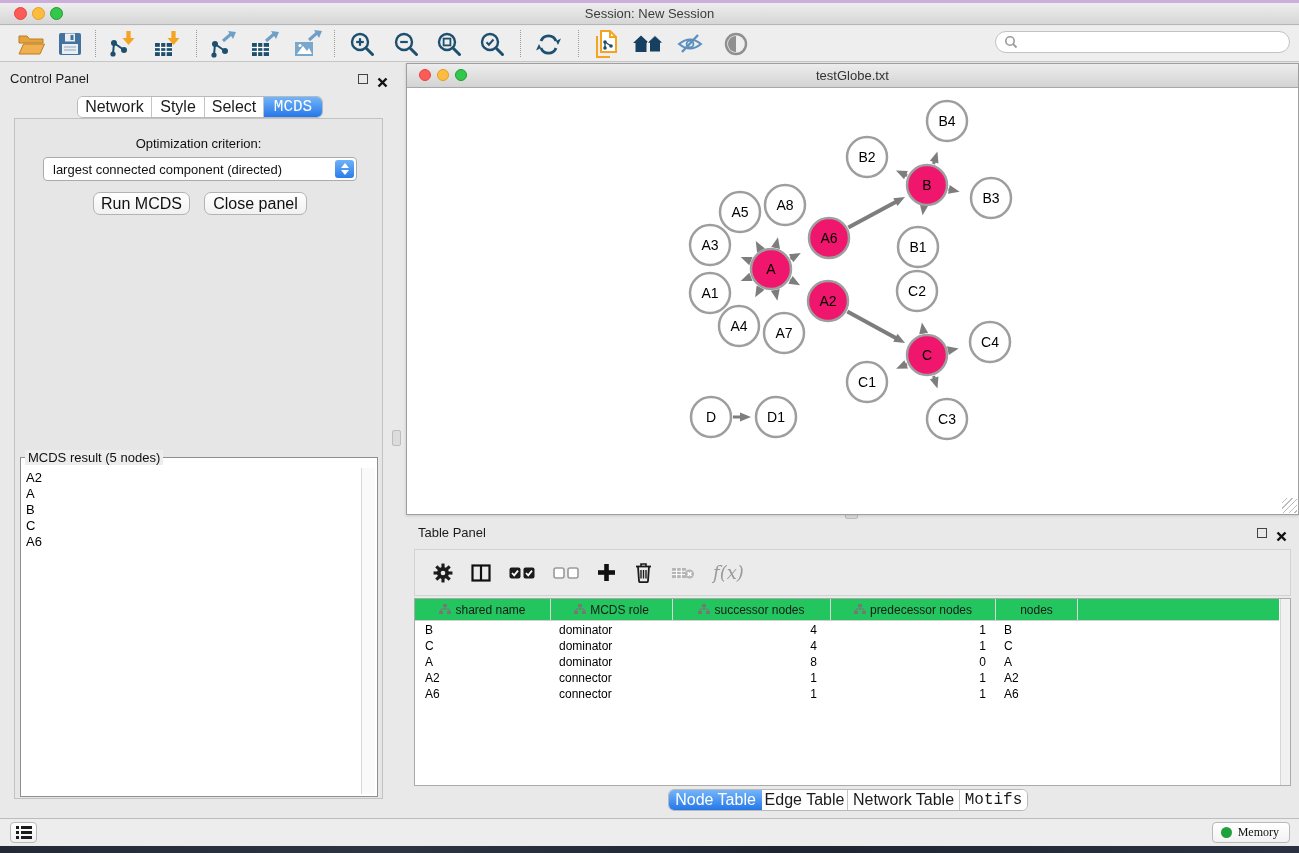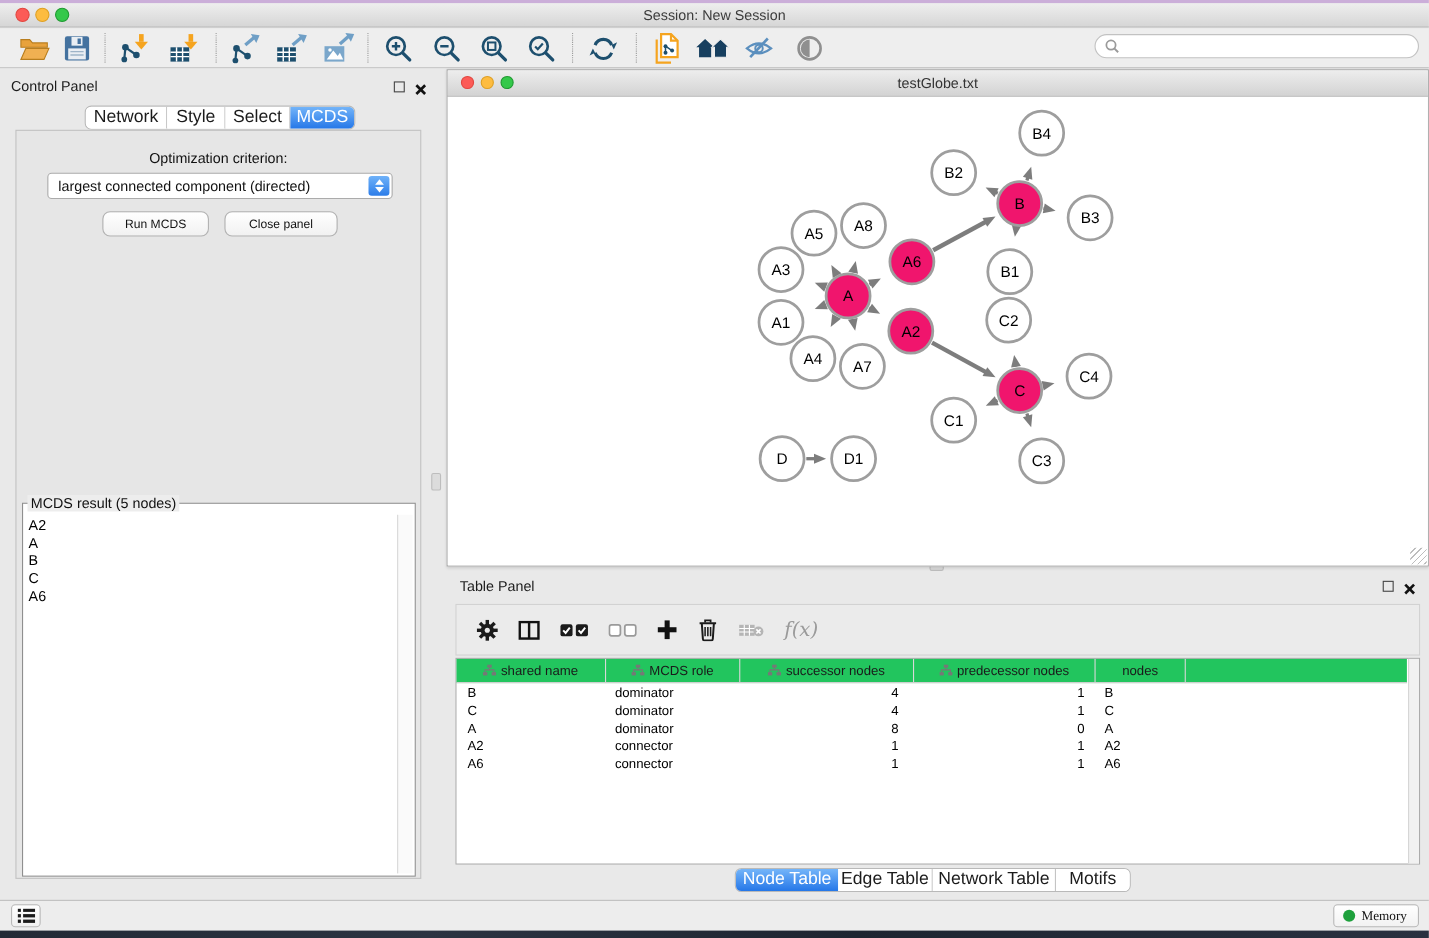--- a/index.html
+++ b/index.html
@@ -30,38 +30,38 @@
   
   .cpanel { position:absolute; left:5px; top:66px; width:387px; height:746px; }
   .panel-head { position:relative; height:26px; }
   .panel-head .ph-title { position:absolute; left:5px; top:5px; font-size:13px; color:#1c1c1c; }
   .ph-float { position:absolute; width:10px; height:10px; border:1.6px solid #444; top:8px; }
   .ph-close { position:absolute; top:8px; }
   .cp-tabs { position:absolute; left:72px; top:30px; height:22px; display:flex;
     border:1px solid #b9b9b9; border-radius:6px; background:#fff; overflow:hidden; }
   .seg { font-size:16px; color:#1b1b1b; display:flex; align-items:center; justify-content:center;
     border-right:1px solid #c4c4c4; background:#fff; cursor:default; }
-  .seg:last-child { border-right:none; }
+  .seg:last-child { border-right:none;font-family:Liberation Mono, monospace; }
   .seg.sel { background:linear-gradient(#74b5f9,#2577e8); color:#fff; border-right:none; }
   .cp-body { position:absolute; left:9px; top:52px; width:369px; height:681px;
     background:#e6e6e6; border:1px solid #c2c2c2; }
   .opt-label { position:absolute; left:0; width:100%; top:17px; text-align:center;
     font-size:13px; color:#111; }
   .combo { position:absolute; left:28px; top:38px; width:314px; height:24px; background:#fff;
     border:1px solid #ababab; border-radius:4px; display:flex; align-items:center;
     font-size:13px; color:#111; padding-left:9px; }
   .combo .stepper { position:absolute; right:2px; top:2px; bottom:2px; width:19px;
     border-radius:3px; background:linear-gradient(#6fb2f9,#2c7de9); display:flex;
     flex-direction:column; align-items:center; justify-content:center; gap:2px; }
   .combo .stepper .up { width:0; height:0; border-left:4px solid transparent;
     border-right:4px solid transparent; border-bottom:5px solid #fff; }
   .combo .stepper .dn { width:0; height:0; border-left:4px solid transparent;
     border-right:4px solid transparent; border-top:5px solid #fff; }
   .btn { position:absolute; height:23px; background:linear-gradient(#ffffff,#f1f1f1);
-    border:1px solid #b3b3b3; border-radius:7px; font-size:11px; color:#111;
+    border:1px solid #b3b3b3; border-radius:7px; font-size:16px; color:#111;
     display:flex; align-items:center; justify-content:center; cursor:default; }
   .groupbox { position:absolute; left:15px; top:391px; width:358px; height:340px;
     background:#fff; border:1px solid #8f8f8f; }
   .groupbox .legend { position:absolute; top:-8px; left:4px; background:#ededed;
     padding:0 3px; font-size:13px; color:#111; }
   .result-list { position:absolute; left:2px; top:12px; right:17px; bottom:2px;
     font-size:13px; color:#000; overflow:hidden; }
   .result-list .item { height:16px; line-height:16px; padding-left:3px; }
   .vscroll { position:absolute; top:10px; right:2px; bottom:2px; width:14px;
     background:#fafafa; border-left:1px solid #d8d8d8; }

